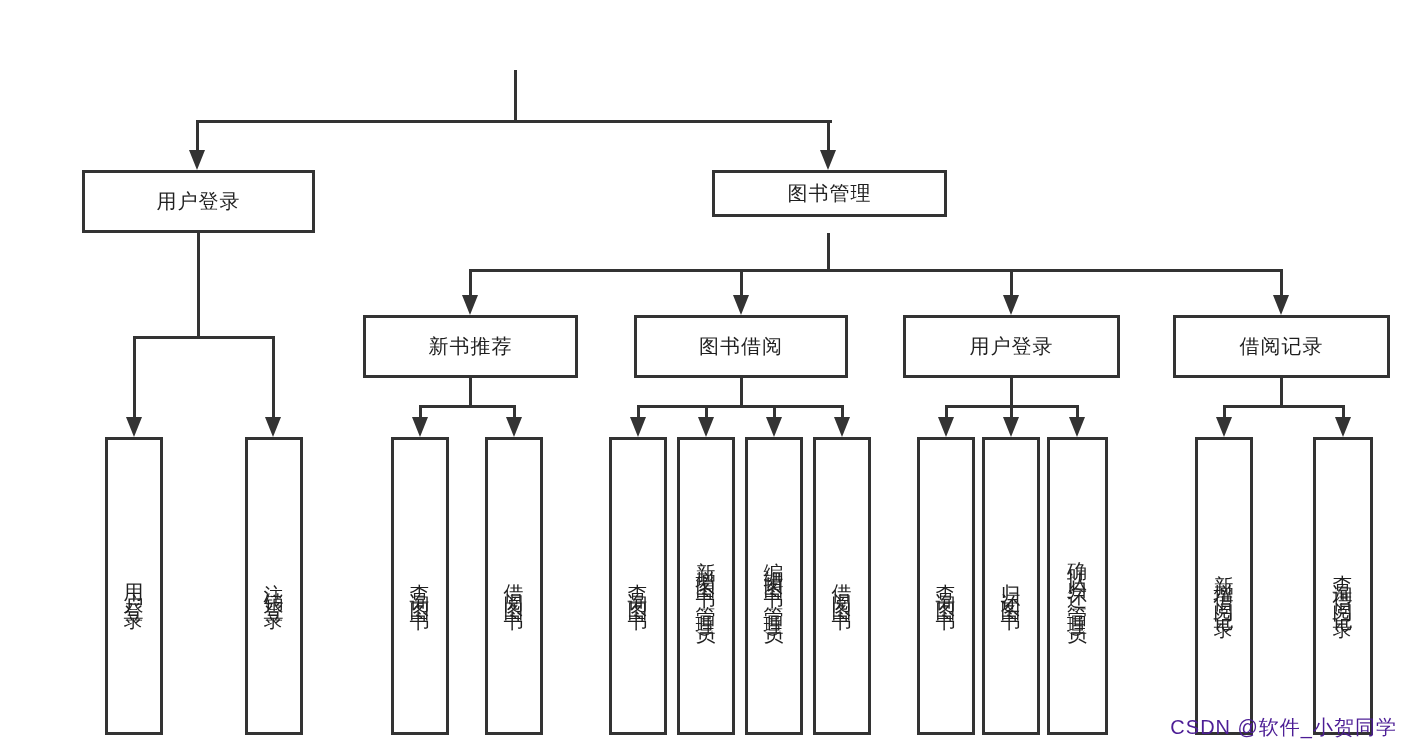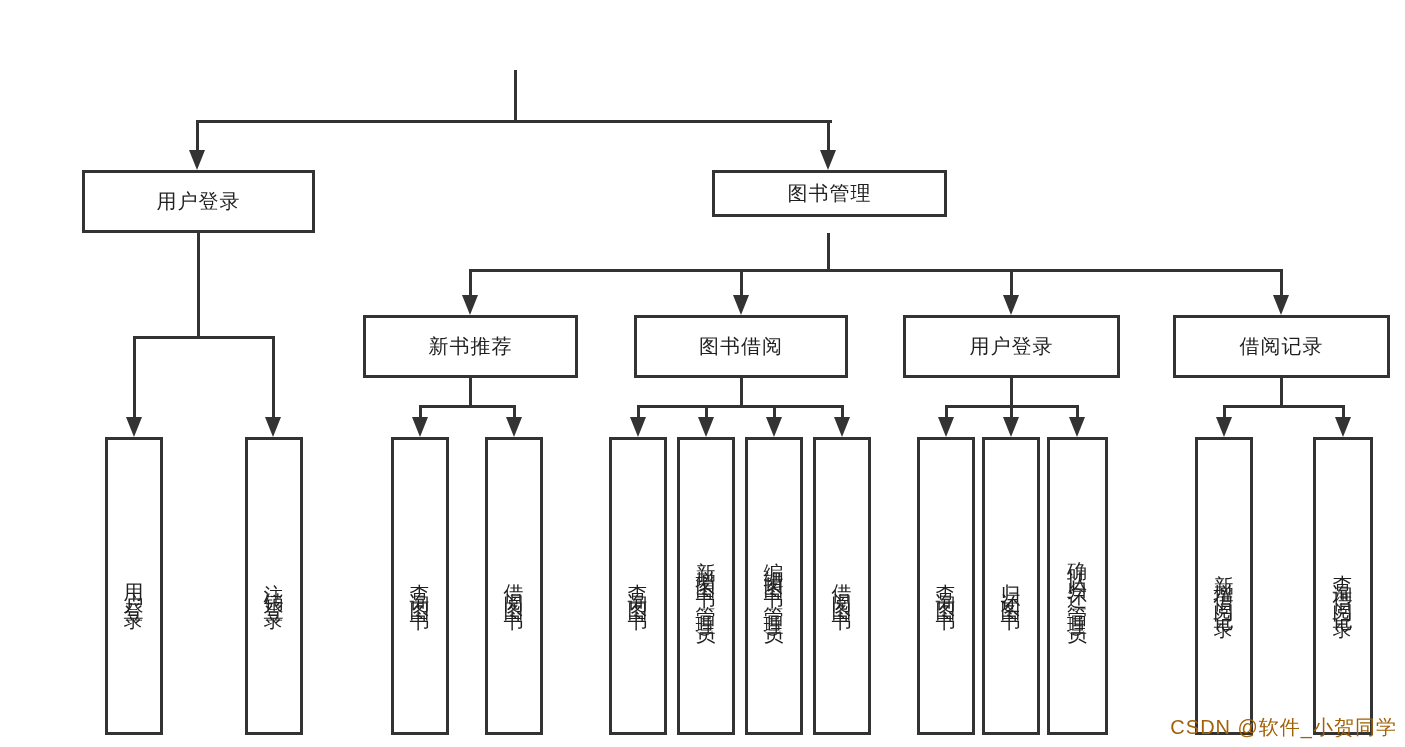--- a/index.html
+++ b/index.html
@@ -49,21 +49,21 @@
     border-left: 8px solid transparent;
     border-right: 8px solid transparent;
     border-top: 20px solid #333333;
     z-index: 1;
   }
   .watermark {
     position: absolute;
     top: 714px;
     right: 8px;
     font-size: 20px;
-    color: #a16207;
+    color: #4c1d95;
     letter-spacing: 1px;
     z-index: 5;
   }
 </style>
 </head>
 <body>
 
 <div id="canvas">
 
   <div class="vline" style="left:514px; top:70px; height:50px;"></div>

